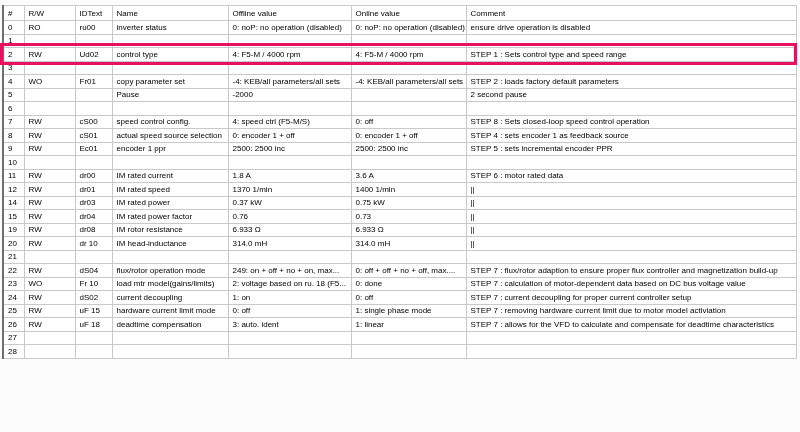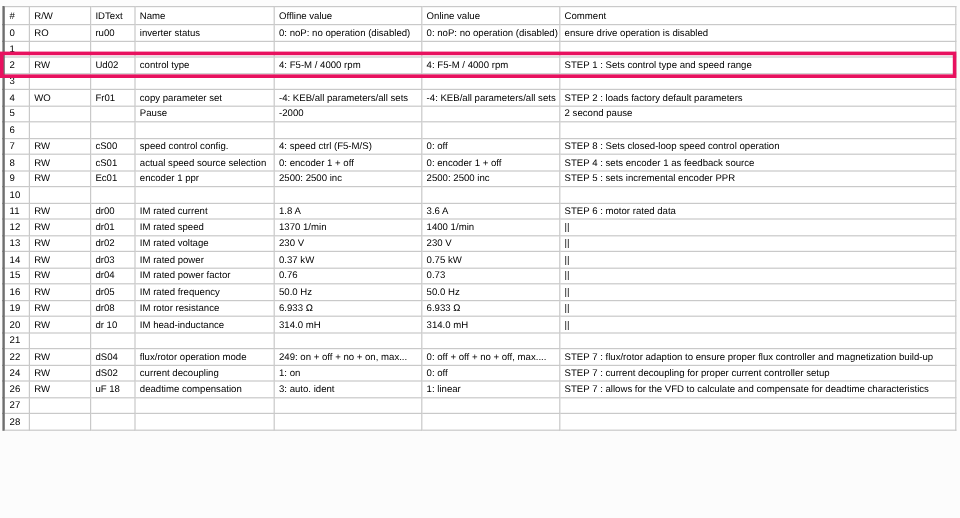--- a/index.html
+++ b/index.html
@@ -188,53 +188,35 @@
         <tr>
     <td>12</td>
     <td>RW</td>
     <td>dr01</td>
     <td>IM rated speed</td>
     <td>1370 1/min</td>
     <td>1400 1/min</td>
     <td>||</td>
   </tr>
         <tr>
-    <td>13</td>
-    <td>RW</td>
-    <td>dr02</td>
-    <td>IM rated voltage</td>
-    <td>230 V</td>
-    <td>230 V</td>
-    <td>||</td>
-  </tr>
-        <tr>
     <td>14</td>
     <td>RW</td>
     <td>dr03</td>
     <td>IM rated power</td>
     <td>0.37 kW</td>
     <td>0.75 kW</td>
     <td>||</td>
   </tr>
         <tr>
     <td>15</td>
     <td>RW</td>
     <td>dr04</td>
     <td>IM rated power factor</td>
     <td>0.76</td>
     <td>0.73</td>
-    <td>||</td>
-  </tr>
-        <tr>
-    <td>16</td>
-    <td>RW</td>
-    <td>dr05</td>
-    <td>IM rated frequency</td>
-    <td>50.0 Hz</td>
-    <td>50.0 Hz</td>
     <td>||</td>
   </tr>
         <tr>
     <td>19</td>
     <td>RW</td>
     <td>dr08</td>
     <td>IM rotor resistance</td>
     <td>6.933 Ω</td>
     <td>6.933 Ω</td>
     <td>||</td>
@@ -260,27 +242,45 @@
         <tr>
     <td>22</td>
     <td>RW</td>
     <td>dS04</td>
     <td>flux/rotor operation mode</td>
     <td>249: on + off + no + on, max...</td>
     <td>0: off + off + no + off, max....</td>
     <td>STEP 7 : flux/rotor adaption to ensure proper flux controller and magnetization build-up</td>
   </tr>
         <tr>
+    <td>23</td>
+    <td>WO</td>
+    <td>Fr 10</td>
+    <td>load mtr model(gains/limits)</td>
+    <td>2: voltage based on ru. 18 (F5...</td>
+    <td>0: done</td>
+    <td>STEP 7 : calculation of motor-dependent data based on DC bus voltage value</td>
+  </tr>
+        <tr>
     <td>24</td>
     <td>RW</td>
     <td>dS02</td>
     <td>current decoupling</td>
     <td>1: on</td>
     <td>0: off</td>
     <td>STEP 7 : current decoupling for proper current controller setup</td>
+  </tr>
+        <tr>
+    <td>25</td>
+    <td>RW</td>
+    <td>uF 15</td>
+    <td>hardware current limit mode</td>
+    <td>0: off</td>
+    <td>1: single phase mode</td>
+    <td>STEP 7 : removing hardware current limit due to motor model activiation</td>
   </tr>
         <tr>
     <td>26</td>
     <td>RW</td>
     <td>uF 18</td>
     <td>deadtime compensation</td>
     <td>3: auto. ident</td>
     <td>1: linear</td>
     <td>STEP 7 : allows for the VFD to calculate and compensate for deadtime characteristics</td>
   </tr>

